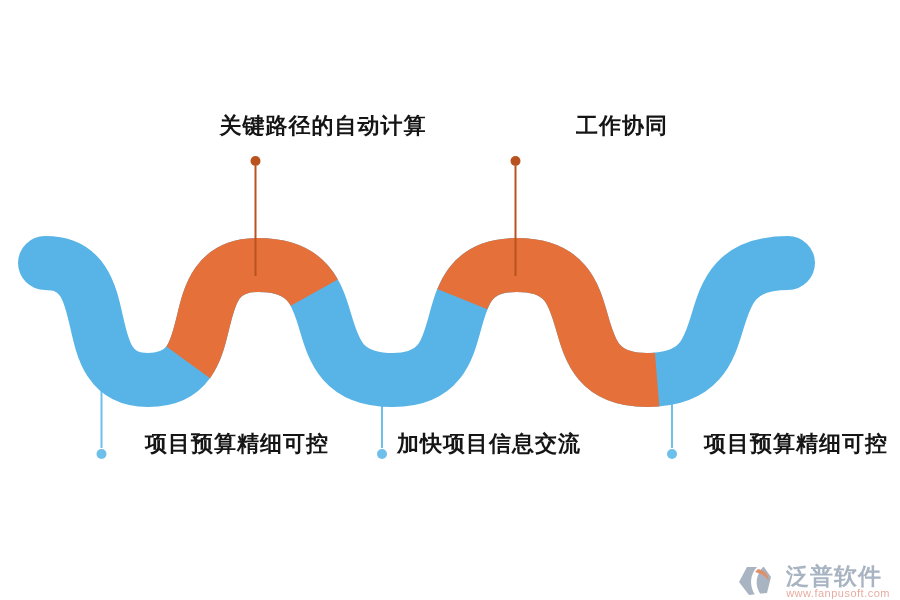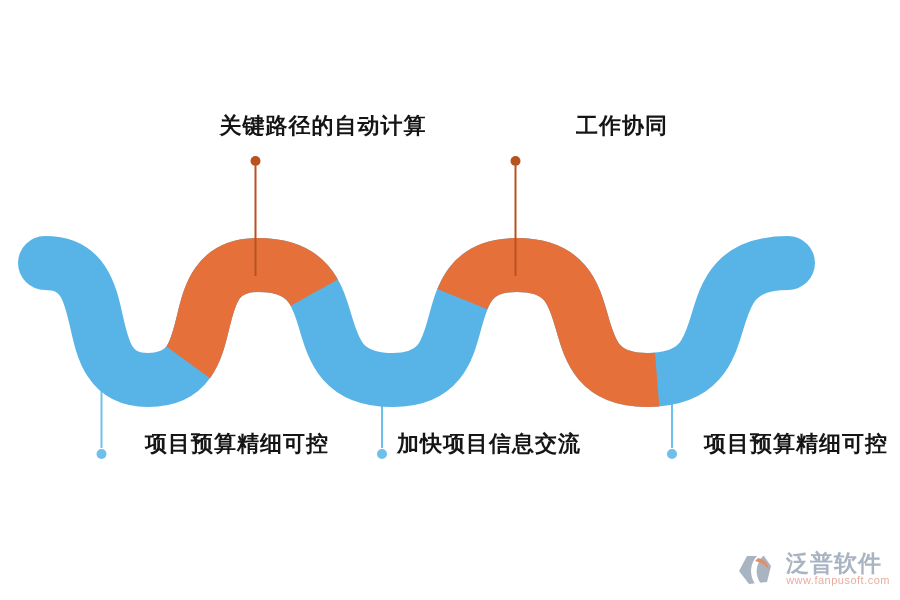--- a/index.html
+++ b/index.html
@@ -6,21 +6,21 @@
   .stage{
     position:relative;width:900px;height:600px;background:#ffffff;
     overflow:hidden;font-family:"Liberation Sans",sans-serif;
   }
   .wave-svg{position:absolute;left:0;top:0;}
   .label{
     position:absolute;transform:translateX(-50%);white-space:nowrap;
     font-weight:bold;font-size:22px;letter-spacing:1px;color:var(--label-text,#151515);
   }
   .logo{
-    position:absolute;right:10px;bottom:13px;display:flex;align-items:flex-end;gap:5px;
+    position:absolute;right:10px;bottom:0;display:flex;align-items:flex-start;gap:5px;
   }
   .logo-textcol{display:flex;flex-direction:column;align-items:center;line-height:1.05;}
   .logo-name{font-size:23px;font-weight:bold;letter-spacing:1px;color:var(--logo-text,#a9b4c2);}
   .logo-url{font-size:11px;letter-spacing:0.5px;color:var(--logo-url,#e8aca0);margin-left:8px;}
 </style>
 </head>
 <body>
 
 <div class="stage">
 

